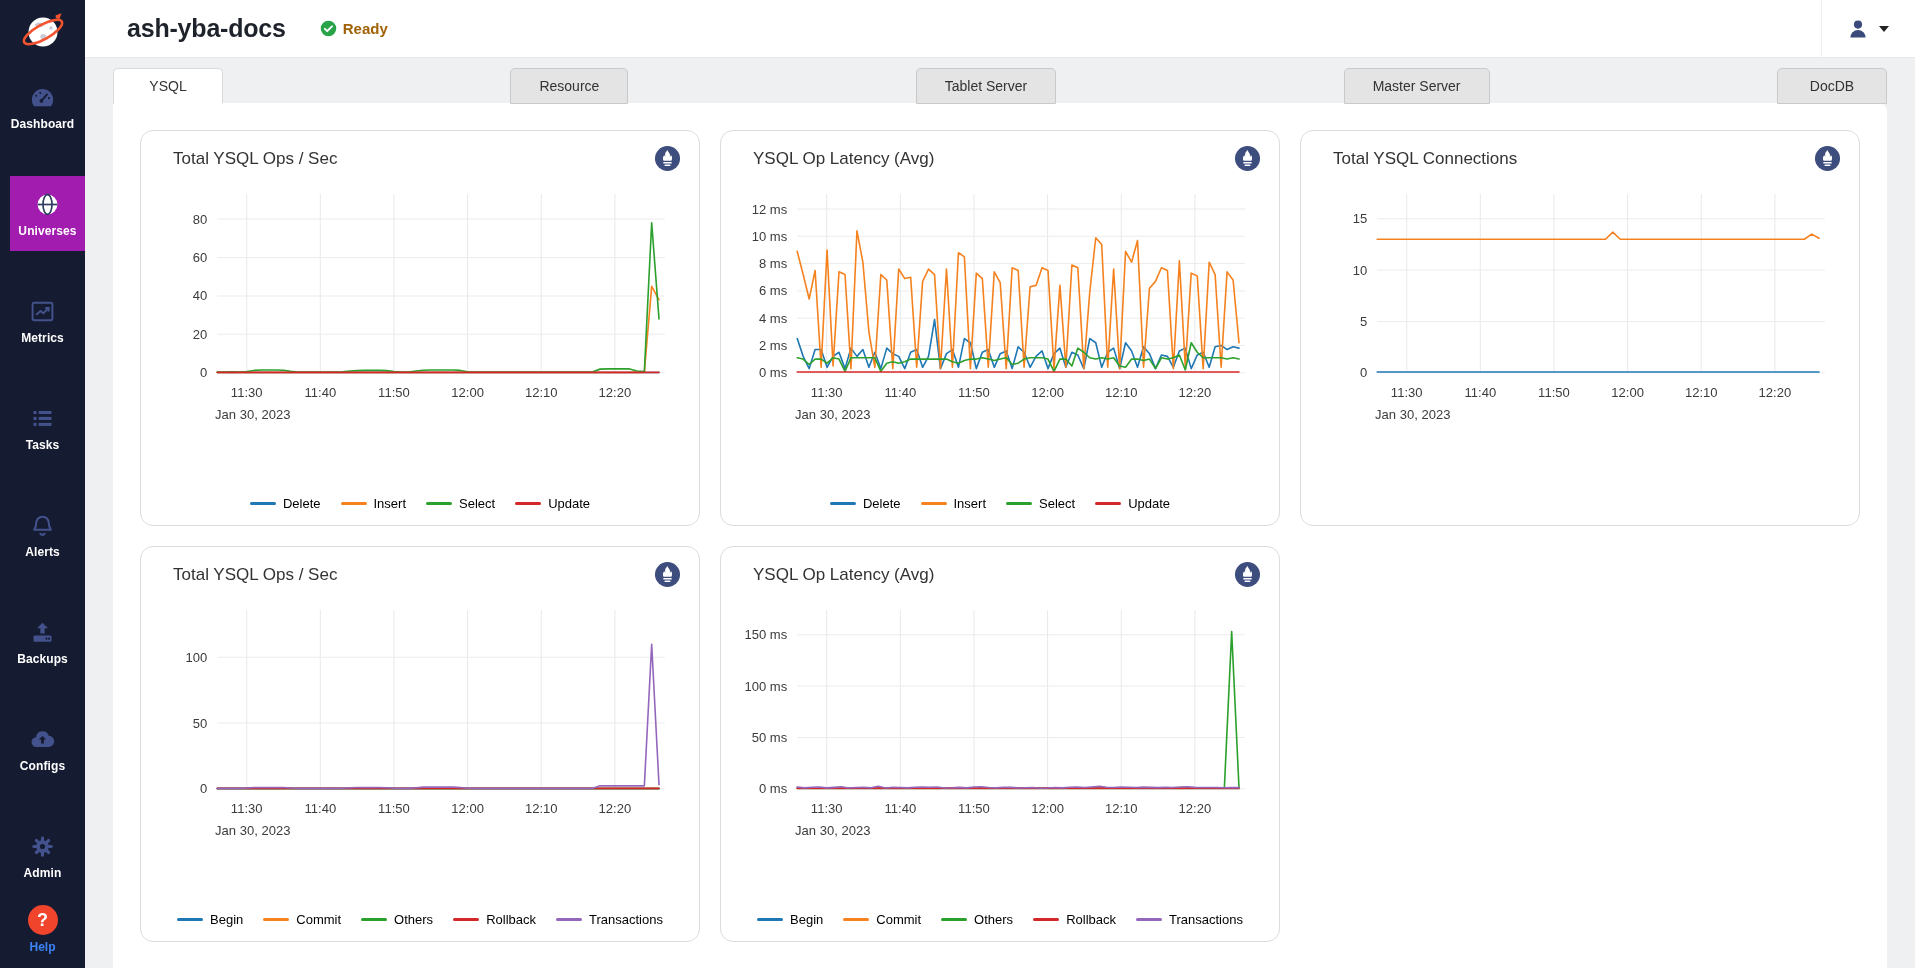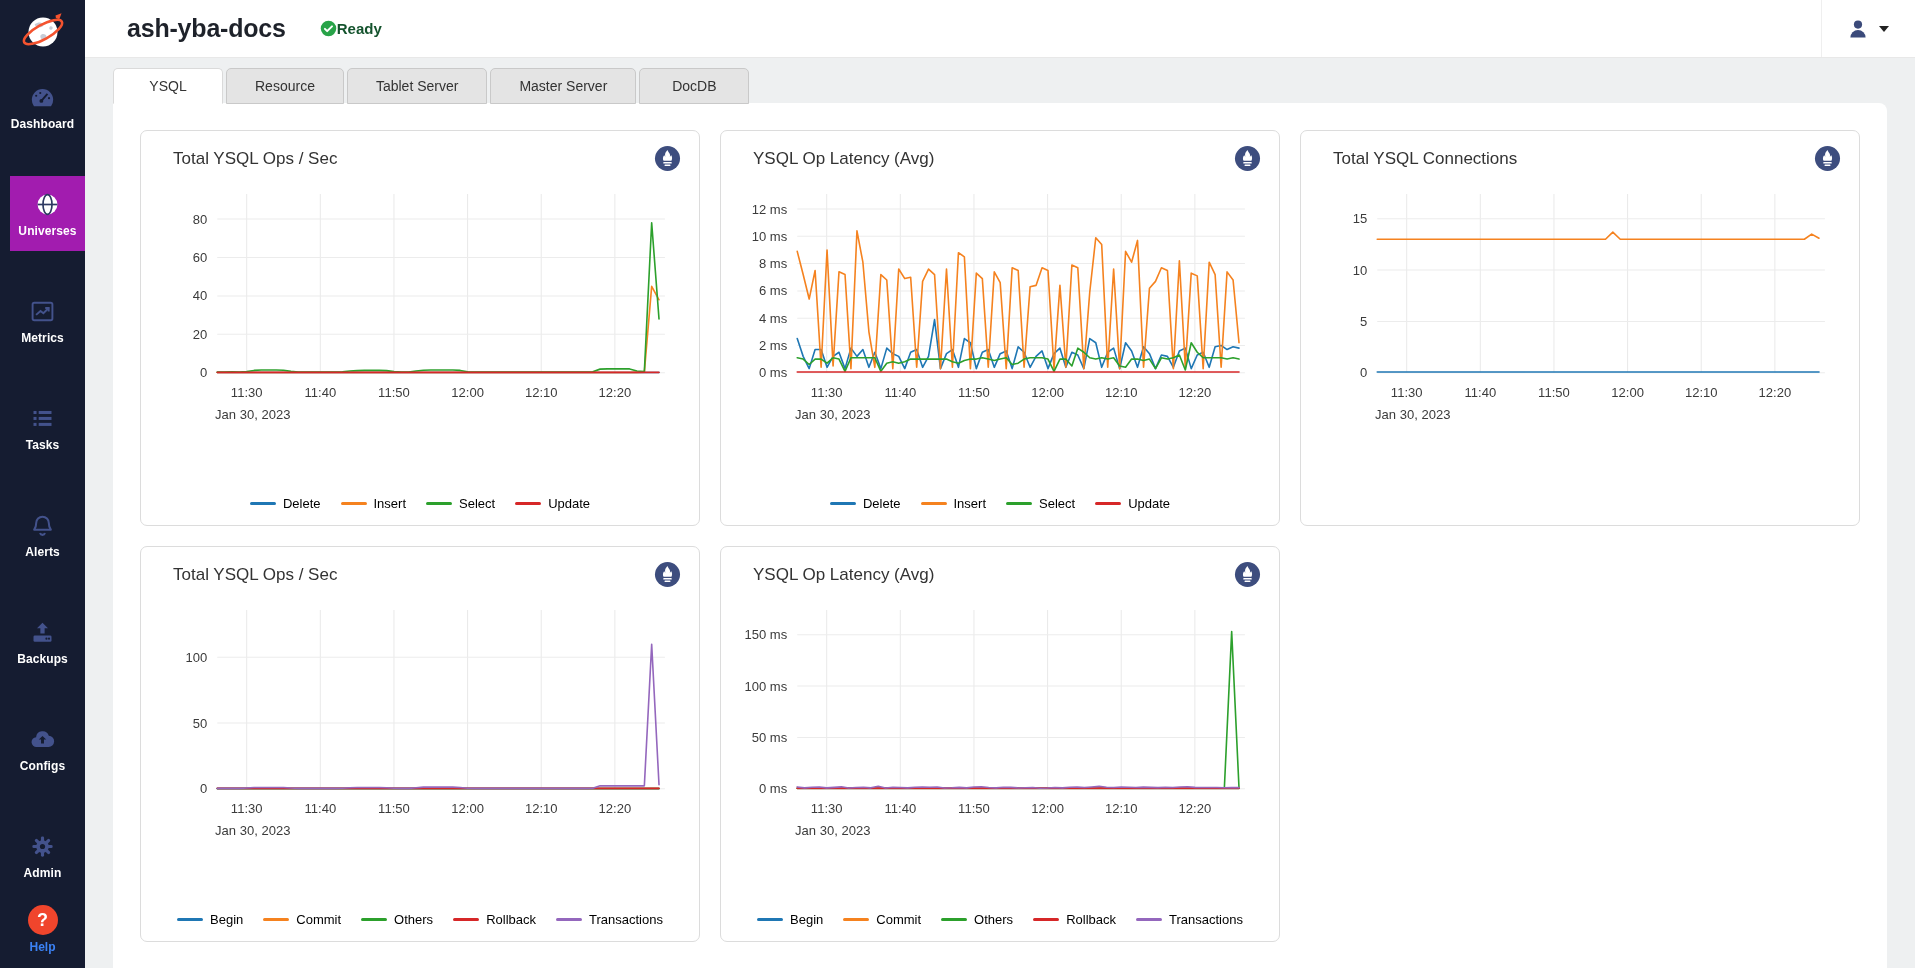--- a/index.html
+++ b/index.html
@@ -22,37 +22,37 @@
   .nav-item.active .nav-icon{color:#ffffff;}
   .nav-label{font-size:12px;font-weight:700;color:#fff;letter-spacing:.1px;}
   .help-item{margin-top:auto;display:flex;flex-direction:column;align-items:center;gap:5px;padding:12px 0 14px;cursor:pointer;}
   .help-badge{width:30px;height:30px;border-radius:50%;background:#f0452c;color:#fff;font-size:18px;font-weight:700;display:flex;align-items:center;justify-content:center;}
   .help-label{font-size:12px;font-weight:700;color:#3b82f6;}
 
   
   .main{flex:1;display:flex;flex-direction:column;min-width:0;}
   header{height:57px;flex-shrink:0;background:#fff;border-bottom:1px solid #e8e8e8;display:flex;align-items:center;padding-left:30px;}
   .page-title{font-size:25px;font-weight:700;color:#1e222a;margin:12px;letter-spacing:-.2px;}
-  .status-badge{display:flex;align-items:flex-start;margin-left:22px;color:#14532d;font-weight:700;font-size:15px;}
+  .status-badge{display:flex;align-items:flex-start;gap:6px;margin-left:22px;color:#a16207;font-weight:700;font-size:15px;}
   .status-badge svg{width:17px;height:17px;}
   .user-area{margin-left:auto;align-self:stretch;display:flex;align-items:center;border-left:1px solid #efefef;padding:0 26px 0 24px;gap:9px;cursor:pointer;}
   .user-icon{width:24px;height:24px;color:#3b4a7a;}
   .user-icon svg{width:100%;height:100%;display:block;}
   .caret{width:0;height:0;border-left:5px solid transparent;border-right:5px solid transparent;border-top:6px solid #222;}
 
   
   .content{flex:1;padding:10px 28px 0 28px;display:flex;flex-direction:column;min-height:0;}
-  .tabs{display:flex;gap:3px;position:relative;z-index:2;}
+  .tabs{display:flex;gap:3px;position:relative;z-index:2;justify-content:space-between;}
   .tab{font-family:inherit;font-size:14px;color:#333;background:#e4e4e4;border:1px solid #c9c9c9;border-radius:5px 5px 0 0;padding:9px 28px;min-width:110px;box-sizing:border-box;text-align:center;cursor:pointer;}
   .tab.active{background:#fff;border-color:#dadada;border-bottom-color:#fff;}
   .panel{background:#fff;border-radius:0 8px 0 0;margin-top:-1px;padding:27px;flex:1;}
   .grid{display:grid;grid-template-columns:repeat(3,1fr);gap:20px;}
 
   
-  .card{background:#fff;border:1px solid #dcdcdc;border-radius:7px;height:396px;box-sizing:border-box;padding:14px 18px 10px 18px;display:flex;flex-direction:column;}
+  .card{background:#fff;border:1px solid #dcdcdc;border-radius:13px;height:396px;box-sizing:border-box;padding:14px 18px 10px 18px;display:flex;flex-direction:column;}
   .card-head{display:flex;justify-content:space-between;align-items:flex-start;}
   .card-title{font-size:17px;font-weight:500;color:#333;padding-left:14px;padding-top:4px;}
   .prom-icon{width:27px;height:27px;cursor:pointer;}
   .prom-icon svg{width:100%;height:100%;display:block;}
   .chart-svg{width:100%;height:auto;margin-top:6px;}
   .chart-svg text{font-family:"Liberation Sans",sans-serif;font-size:13px;fill:#3b3b3b;}
   .legend{margin-top:auto;display:flex;justify-content:center;align-items:center;gap:20px;padding:4px 0 4px 0;}
   .leg-item{display:flex;align-items:center;gap:7px;font-size:13px;color:#000000;}
   .leg-swatch{width:26px;height:3px;border-radius:2px;display:inline-block;}
 </style>

